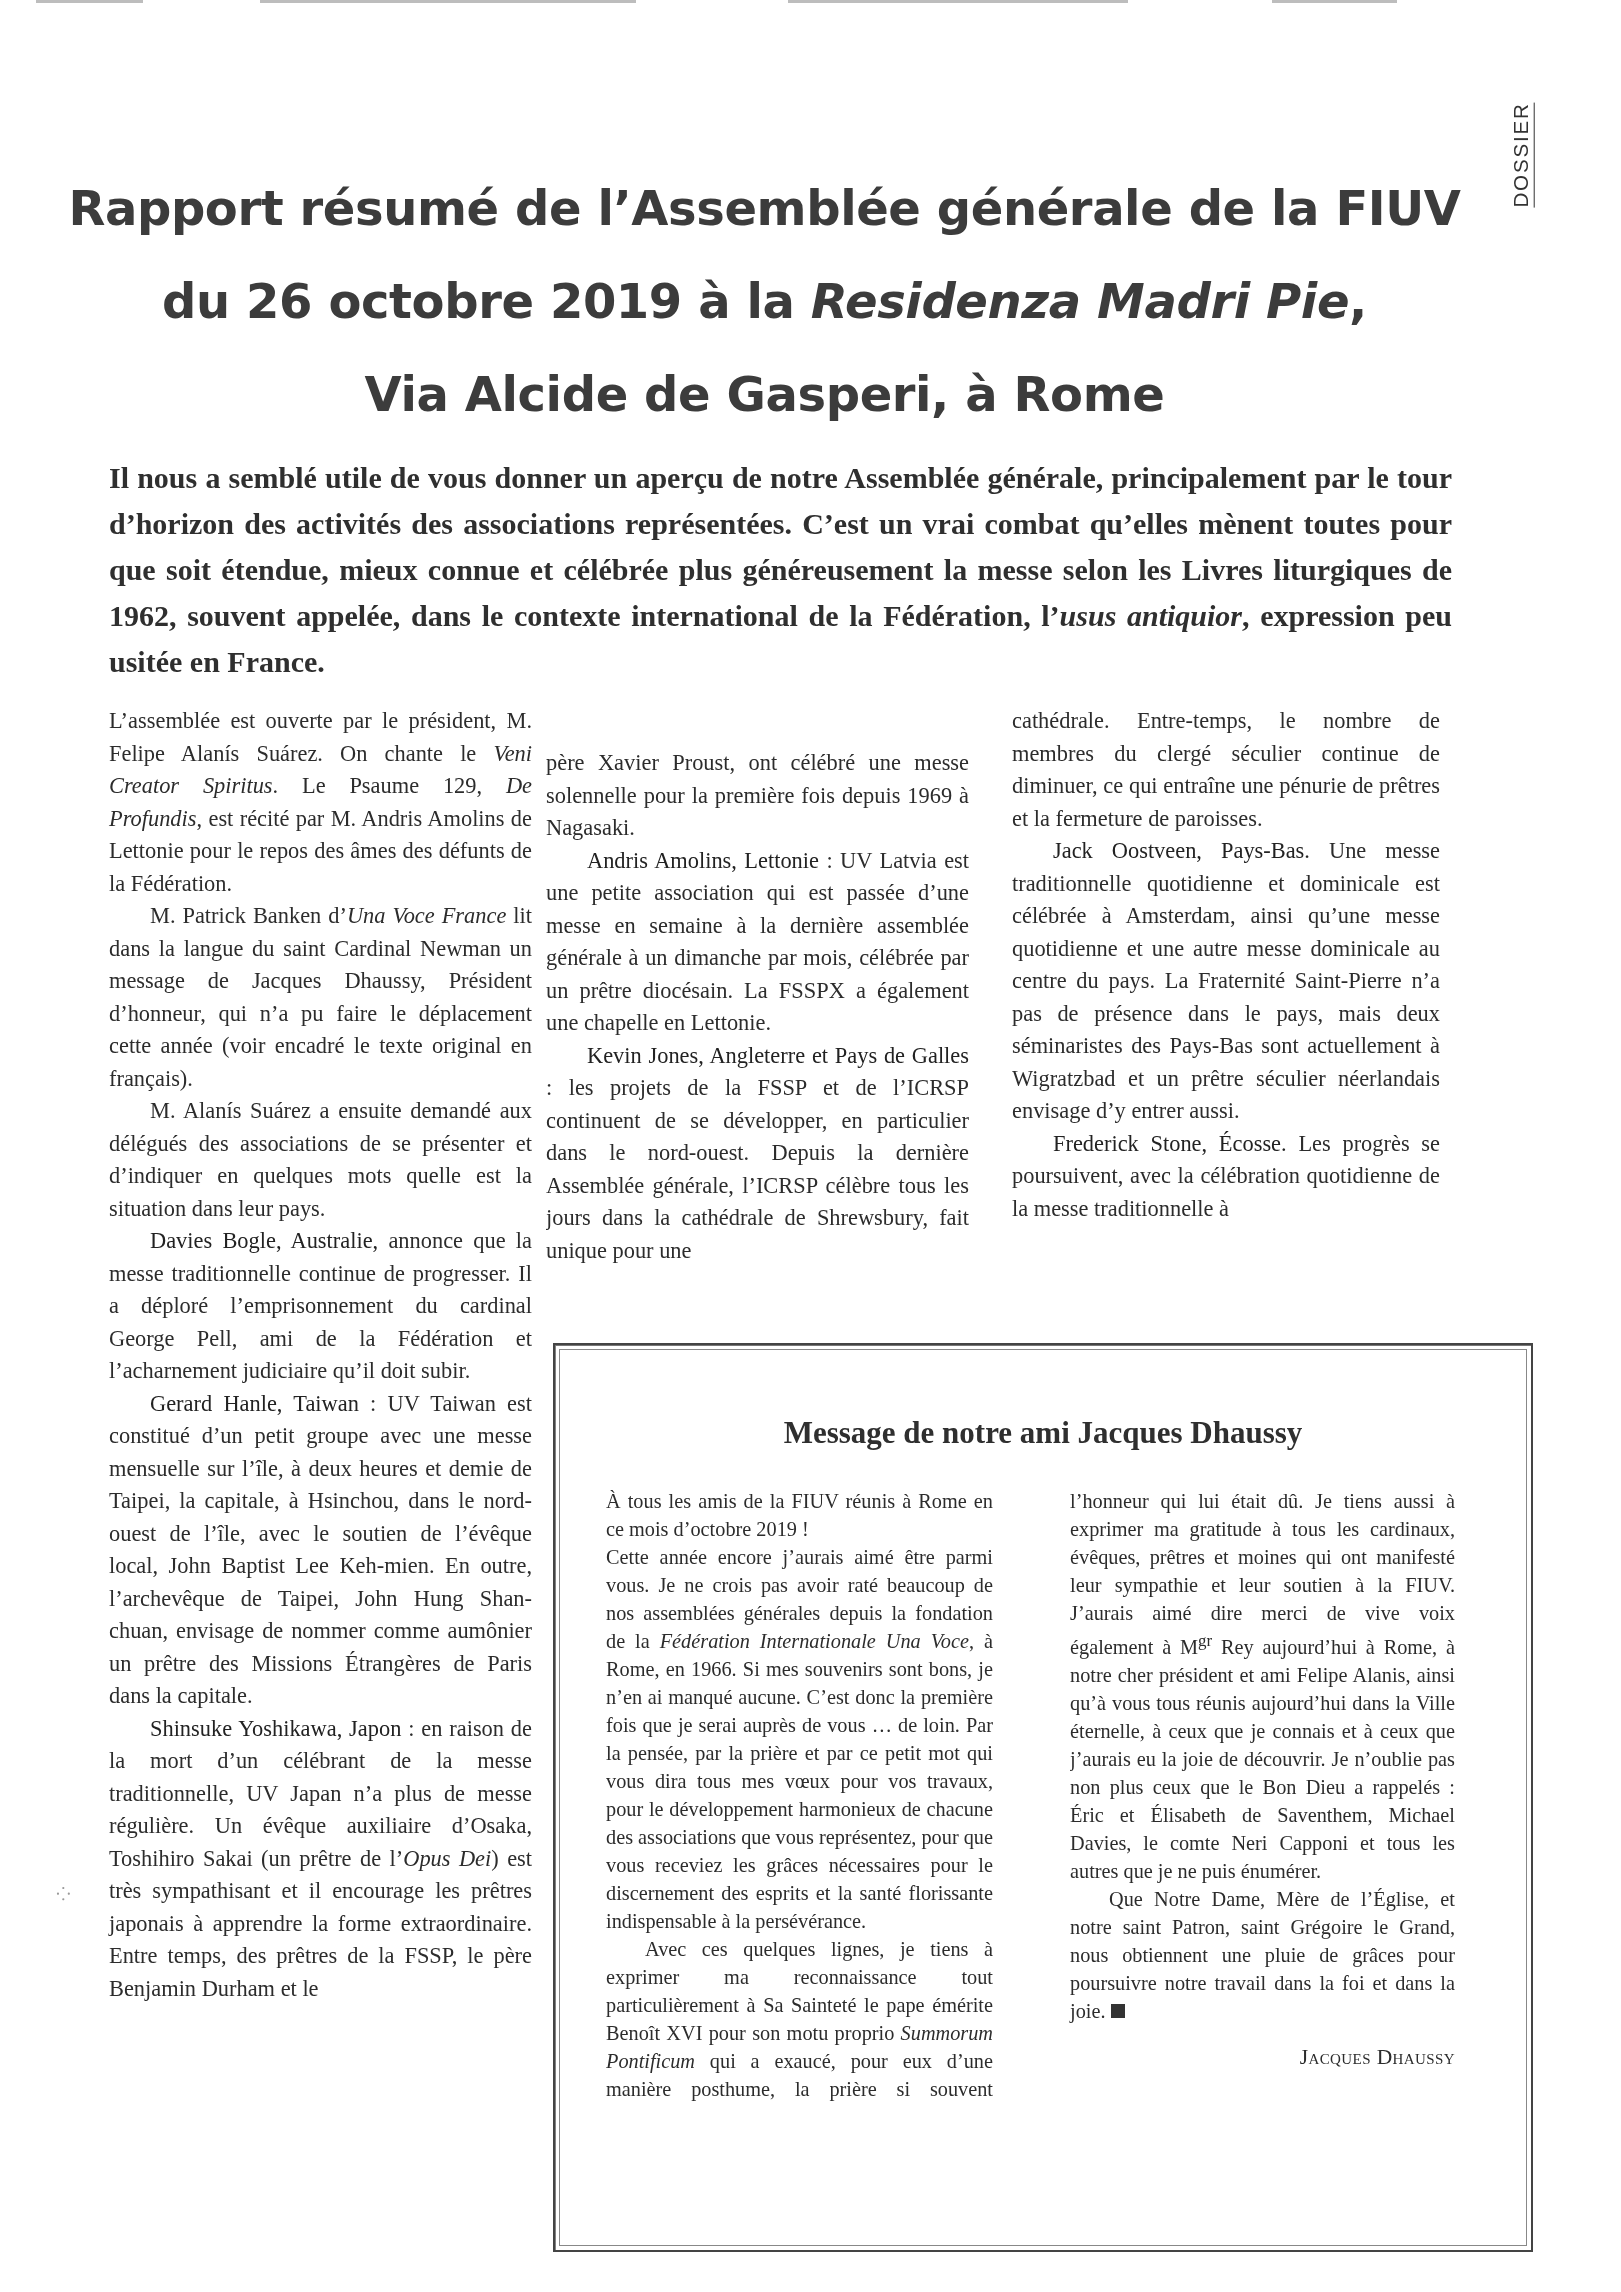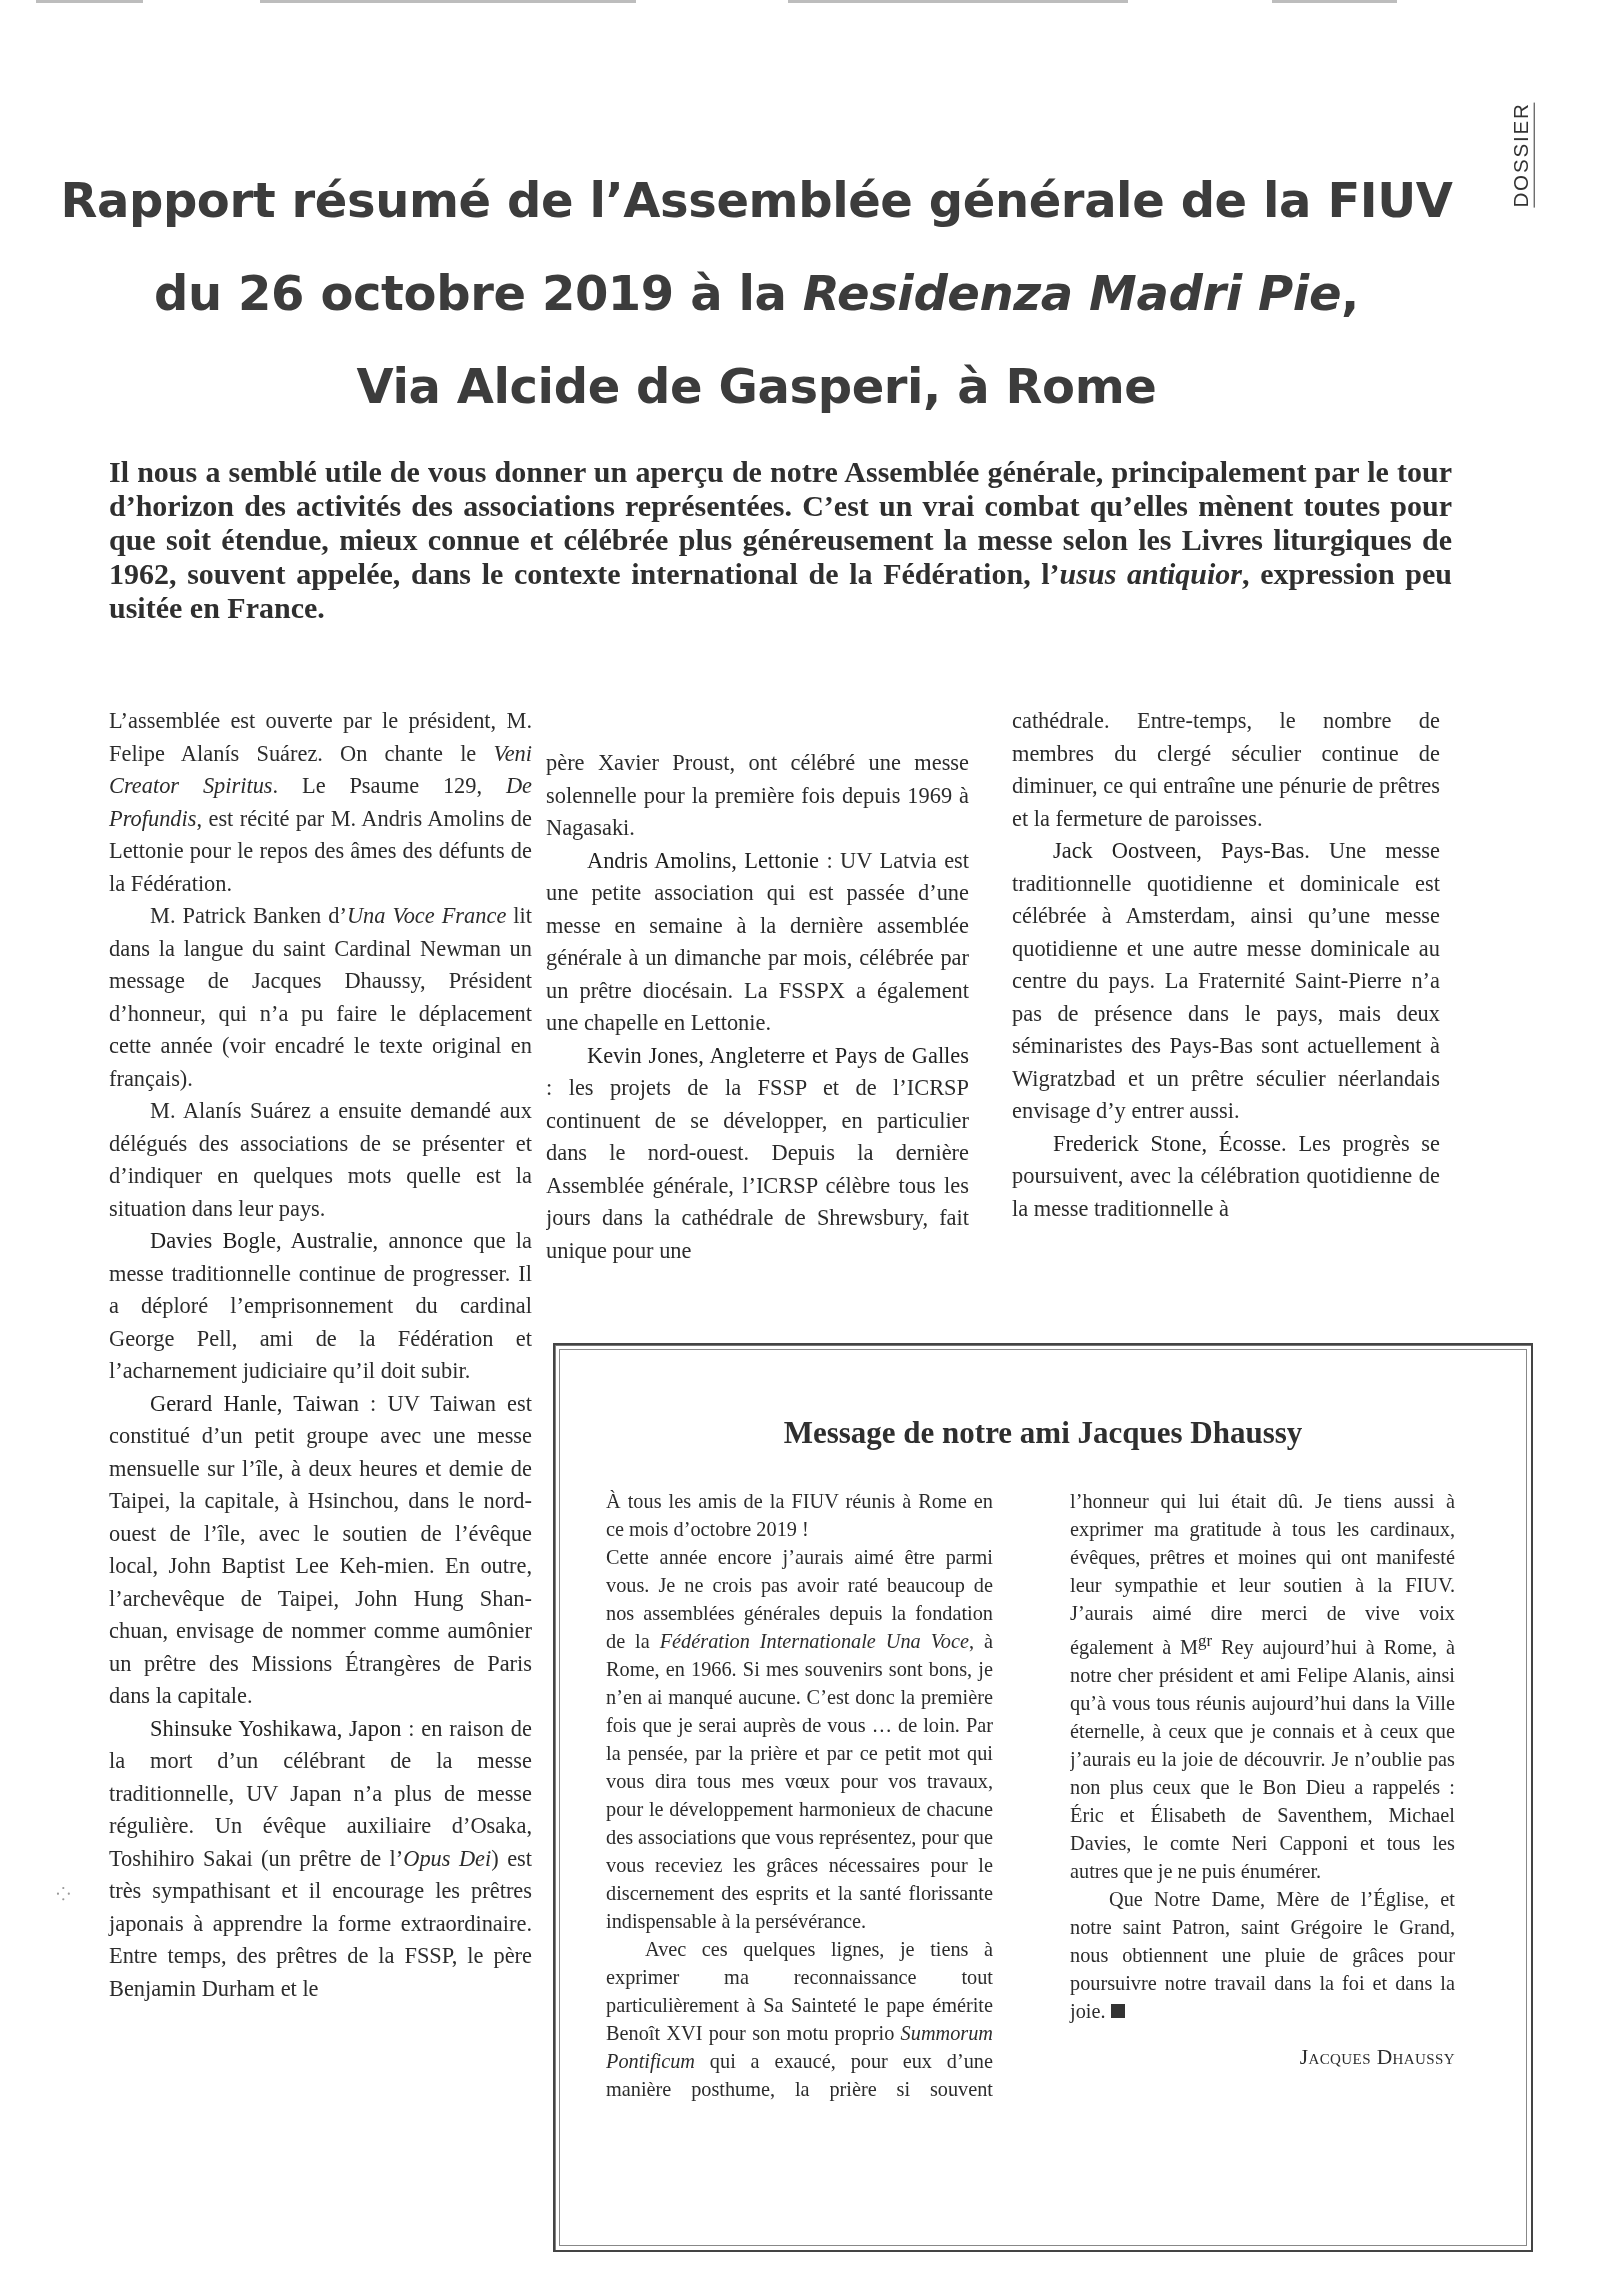--- a/index.html
+++ b/index.html
@@ -25,21 +25,21 @@
     position: absolute; left: 54px; top: 150px; width: 1397px;
     text-align: center;
     font-family: "DejaVu Sans", "Liberation Sans", sans-serif;
     font-weight: bold; font-size: 48px; line-height: 93px; color: #3c3c3c;
     letter-spacing: -0.4px;
   }
   .title .l2 em { }
   .lead {
     position: absolute; left: 109px; top: 455px; width: 1343px;
     font-family: "Liberation Serif", serif;
-    font-weight: bold; font-size: 30px; line-height: 34px; color: #2f2f2f;
+    font-weight: bold; font-size: 30px; line-height: 46px; color: #2f2f2f;
     text-align: justify;
   }
   .lead em { font-style: italic; }
   .col {
     position: absolute; top: 705px; width: 423px;
     font-size: 22.4px; line-height: 32.5px; text-align: justify; color: #2c2c2c;
     hyphens: manual;
   }
   .col p { margin: 0; text-indent: 41px; }
   .col p.noindent { text-indent: 0; }
@@ -84,21 +84,21 @@
 
 <div class="scanline" style="left:36px;width:107px;"></div>
 <div class="scanline" style="left:260px;width:376px;"></div>
 <div class="scanline" style="left:788px;width:340px;"></div>
 <div class="scanline" style="left:1272px;width:125px;"></div>
 
 <div class="side-tab">
   <span>DOSSIER</span>
 </div>
 
-<h1 class="title" style="margin:4px;">
+<h1 class="title" style="margin:12px;">
   <div>Rapport résumé de l’Assemblée générale de la FIUV</div>
   <div class="l2"><span>du 26 octobre 2019 à la </span><em>Residenza Madri Pie</em><span>,</span></div>
   <div>Via Alcide de Gasperi, à Rome</div>
 </h1>
 
 <div class="lead"><span>Il nous a semblé utile de vous donner un aperçu de notre Assemblée générale, principalement par le tour d’horizon des activités des associations représentées. C’est un vrai combat qu’elles mènent toutes pour que soit étendue, mieux connue et célébrée plus généreusement la messe selon les Livres liturgiques de 1962, souvent appelée, dans le contexte international de la Fédération, l’</span><em>usus antiquior</em><span>, expression peu usitée en France.</span></div>
 
 <div class="col col1">
   <p class="noindent"><span>L’assemblée est ouverte par le président, M. Felipe Alanís Suárez. On chante le </span><em>Veni Creator Spiritus</em><span>. Le Psaume 129, </span><em>De Profundis</em><span>, est récité par M. Andris Amolins de Lettonie pour le repos des âmes des défunts de la Fédération.</span></p>
   <p><span>M. Patrick Banken d’</span><em>Una Voce France</em><span> lit dans la langue du saint Cardinal Newman un message de Jacques Dhaussy, Président d’honneur, qui n’a pu faire le déplacement cette année (voir encadré le texte original en français).</span></p>

